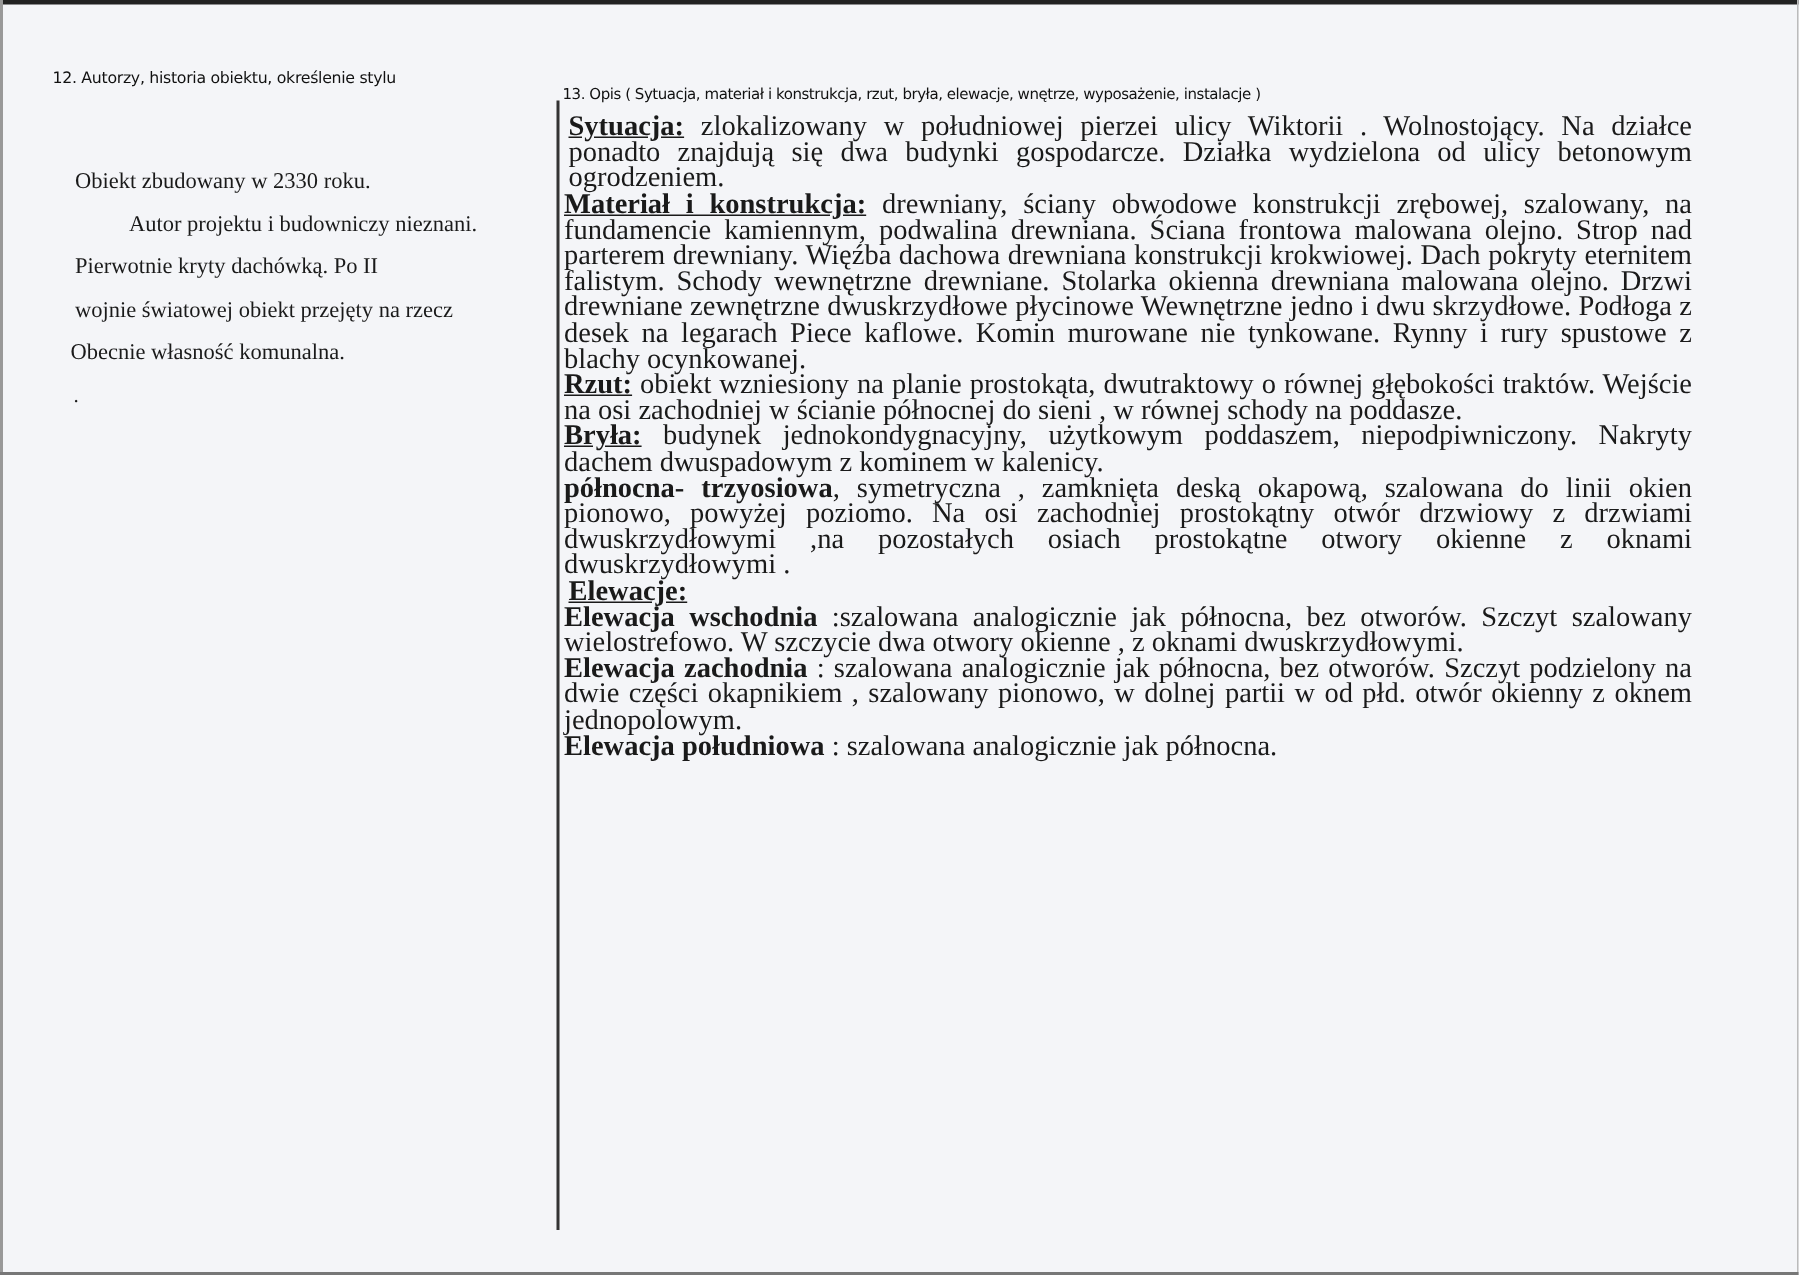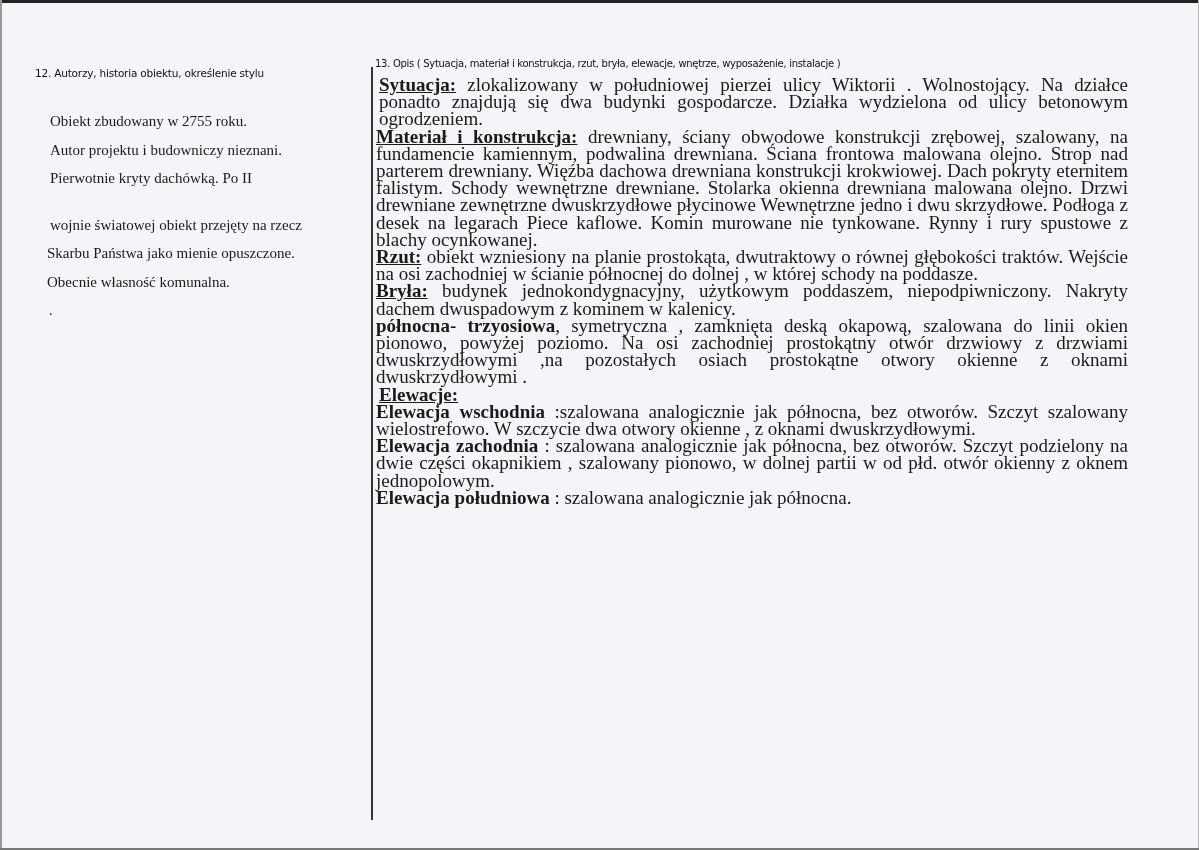--- a/index.html
+++ b/index.html
@@ -8,30 +8,30 @@
     background: #f4f5f8;
     font-family: "Liberation Serif", serif;
     color: #1a1a1a;
   }
   .top-border { position: absolute; left: 0; top: 0; width: 1199px; height: 3px; background: #222; }
   .bottom-border { position: absolute; left: 0; bottom: 0; width: 1199px; height: 2px; background: #777; }
   .left-border { position: absolute; left: 0; top: 0; width: 2px; height: 850px; background: #999; }
   .right-border { position: absolute; right: 0; top: 0; width: 1px; height: 850px; background: #bbb; }
 
   .sec12-heading {
-    position: absolute; left: 35px; top: 67px;
+    position: absolute; left: 35px; top: 46px;
     font-family: "DejaVu Sans", sans-serif; font-size: 10.5px; color: #111;
     letter-spacing: -0.2px;
   }
   .sec12-body { position: absolute; left: 47px; top: 114px; width: 320px; }
   .sec12-line { font-size: 15px; line-height: 15px; height: 28.5px; white-space: nowrap; }
   .sec12-line.i0 { padding-left: 3px; }
-  .sec12-line.i1 { padding-left: 3px; }
+  .sec12-line.i1 { padding-left: 3px; margin-left: 36px; }
   .sec12-line.i2 { padding-left: 3px; }
-  .sec12-line.i3 { padding-left: 3px; margin-top: 18px; }
+  .sec12-line.i3 { padding-left: 3px; }
   .sec12-dot { font-size: 14px; padding-left: 2px; }
 
   .divider { position: absolute; left: 371px; top: 67px; width: 2px; height: 753px; background: #333; }
 
   .sec13-heading {
     position: absolute; left: 375px; top: 58px;
     font-family: "DejaVu Sans", sans-serif; font-size: 10px; color: #111;
     letter-spacing: -0.3px; white-space: nowrap;
   }
   .sec13-body {
@@ -47,36 +47,35 @@
 <body>
 
 <div class="top-border"></div>
 <div class="left-border"></div>
 <div class="right-border"></div>
 <div class="bottom-border"></div>
 
 <div class="sec12-heading">12. Autorzy, historia obiektu, określenie stylu</div>
 
 <div class="sec12-body">
-  <div class="sec12-line i0">Obiekt zbudowany w  2755 roku.</div>
+  <div class="sec12-line i0">Obiekt zbudowany w  2330 roku.</div>
   <div class="sec12-line i1">Autor projektu i budowniczy nieznani.</div>
   <div class="sec12-line i2">Pierwotnie kryty dachówką.  Po II</div>
   <div class="sec12-line i3">wojnie światowej obiekt przejęty na rzecz</div>
-  <div class="sec12-line">Skarbu Państwa jako mienie opuszczone.</div>
   <div class="sec12-line">Obecnie własność komunalna.</div>
   <div class="sec12-dot">.</div>
 </div>
 
 <div class="divider"></div>
 
 <div class="sec13-heading">13. Opis ( Sytuacja, materiał i konstrukcja, rzut, bryła, elewacje, wnętrze, wyposażenie, instalacje )</div>
 
 <div class="sec13-body">
   <p class="para indent"><span class="lbl">Sytuacja:</span><span>  zlokalizowany  w południowej  pierzei ulicy Wiktorii  . Wolnostojący. Na działce ponadto znajdują     się dwa budynki  gospodarcze. Działka wydzielona od ulicy  betonowym ogrodzeniem.</span></p>
   <p class="para"><span class="lbl">Materiał i konstrukcja:</span><span> drewniany, ściany obwodowe konstrukcji zrębowej, szalowany,  na fundamencie kamiennym, podwalina drewniana. Ściana frontowa malowana olejno. Strop nad parterem drewniany. Więźba dachowa drewniana konstrukcji krokwiowej. Dach pokryty eternitem falistym. Schody  wewnętrzne drewniane. Stolarka okienna drewniana malowana olejno. Drzwi  drewniane zewnętrzne  dwuskrzydłowe   płycinowe  Wewnętrzne jedno i dwu skrzydłowe. Podłoga z desek na legarach Piece kaflowe. Komin murowane nie tynkowane. Rynny  i rury spustowe z  blachy ocynkowanej.</span></p>
-  <p class="para"><span class="lbl">Rzut:</span><span> obiekt wzniesiony na planie prostokąta, dwutraktowy o równej głębokości traktów. Wejście na osi zachodniej w ścianie północnej do dolnej , w której schody na poddasze.</span></p>
+  <p class="para"><span class="lbl">Rzut:</span><span> obiekt wzniesiony na planie prostokąta, dwutraktowy o równej głębokości traktów. Wejście na osi zachodniej w ścianie północnej do sieni , w równej schody na poddasze.</span></p>
   <p class="para"><span class="lbl">Bryła:</span><span>  budynek jednokondygnacyjny, użytkowym poddaszem, niepodpiwniczony. Nakryty dachem dwuspadowym z kominem w kalenicy.</span></p>
   <p class="para"><span class="bold">północna- trzyosiowa</span><span>, symetryczna , zamknięta deską okapową,  szalowana do linii okien pionowo, powyżej poziomo. Na osi  zachodniej prostokątny otwór drzwiowy z drzwiami dwuskrzydłowymi ,na  pozostałych osiach prostokątne otwory okienne z oknami  dwuskrzydłowymi .</span></p>
   <p class="para indent"><span class="lbl">Elewacje:</span></p>
   <p class="para"><span class="bold">Elewacja wschodnia</span><span> :szalowana  analogicznie jak północna, bez otworów.  Szczyt szalowany wielostrefowo. W szczycie dwa otwory okienne , z oknami dwuskrzydłowymi.</span></p>
   <p class="para"><span class="bold">Elewacja zachodnia</span><span> : szalowana analogicznie jak północna, bez otworów. Szczyt  podzielony na dwie części okapnikiem ,  szalowany pionowo, w dolnej partii w  od płd. otwór okienny z oknem  jednopolowym.</span></p>
   <p class="para"><span class="bold">Elewacja południowa</span><span> : szalowana analogicznie jak północna.</span></p>
 </div>
 
 </body></html>

